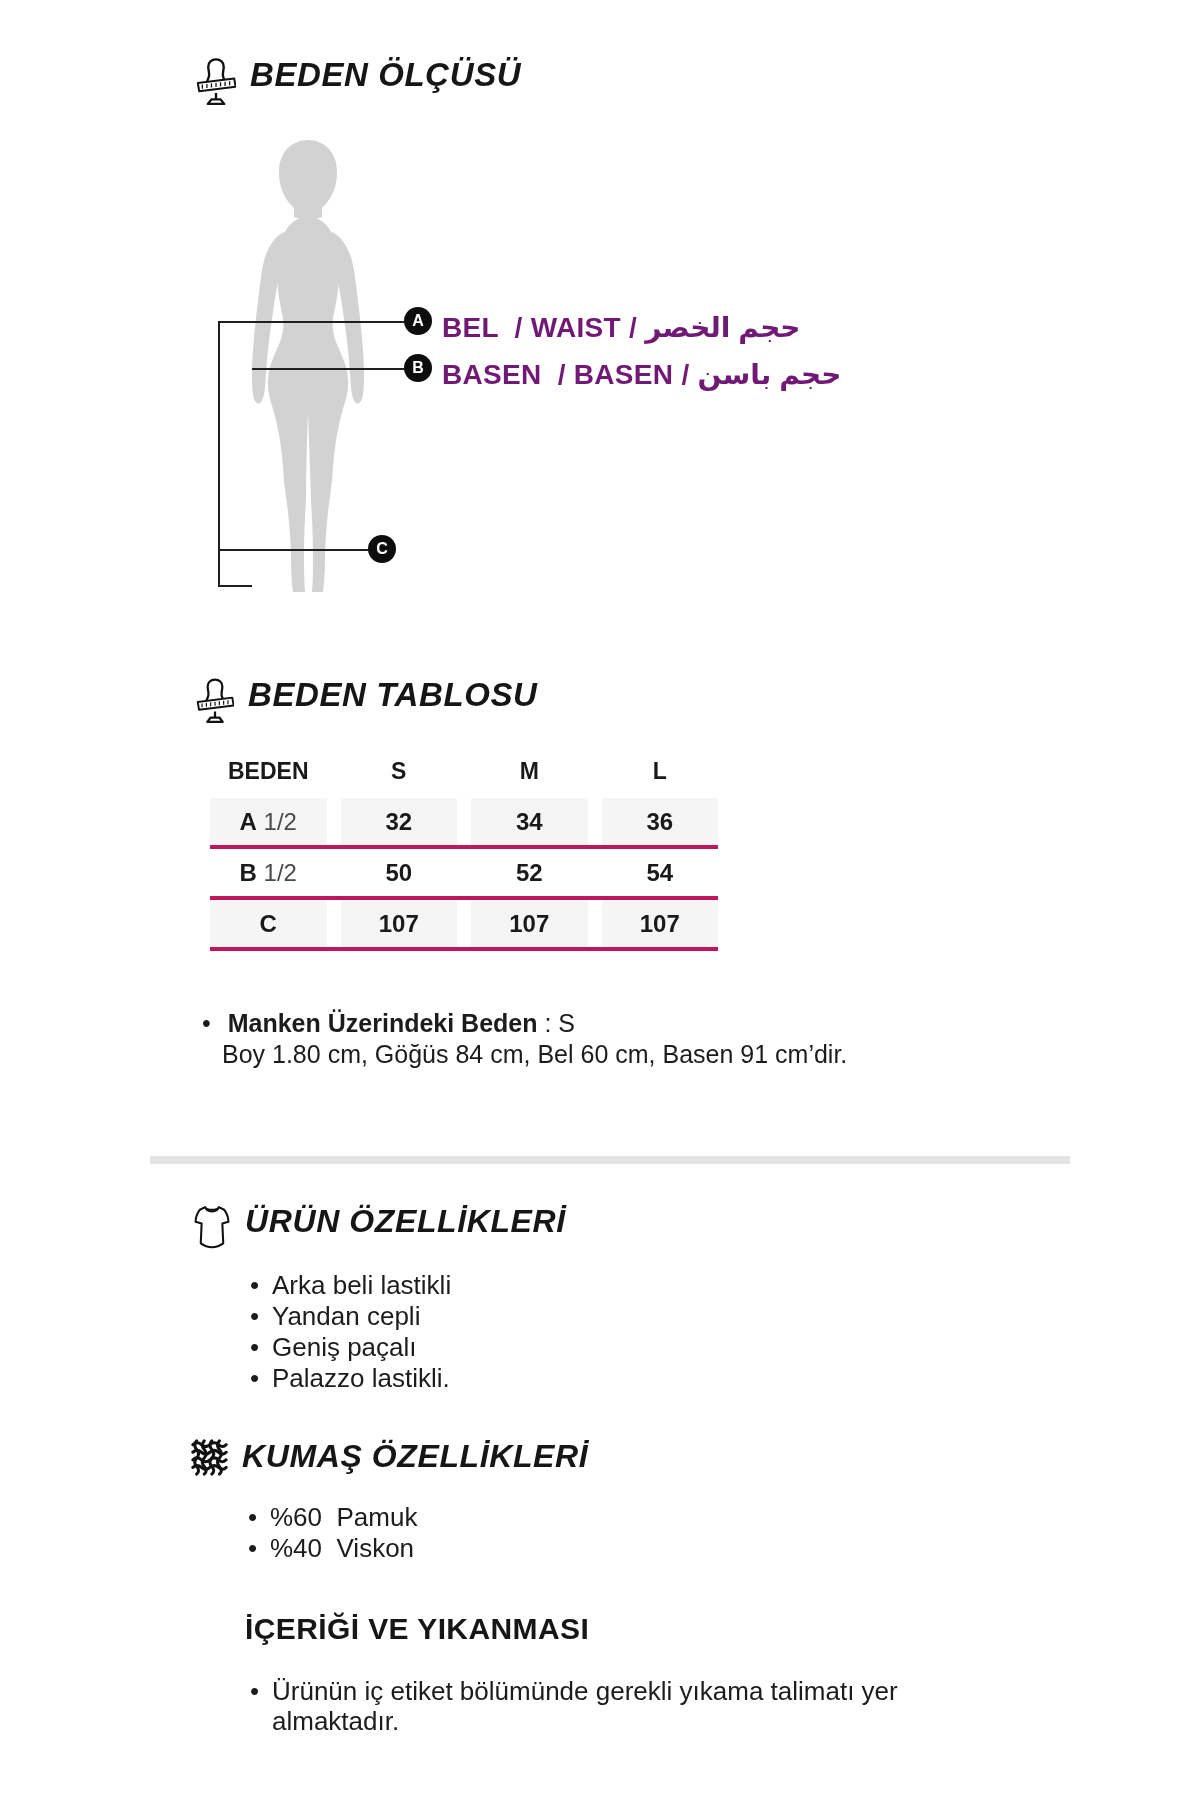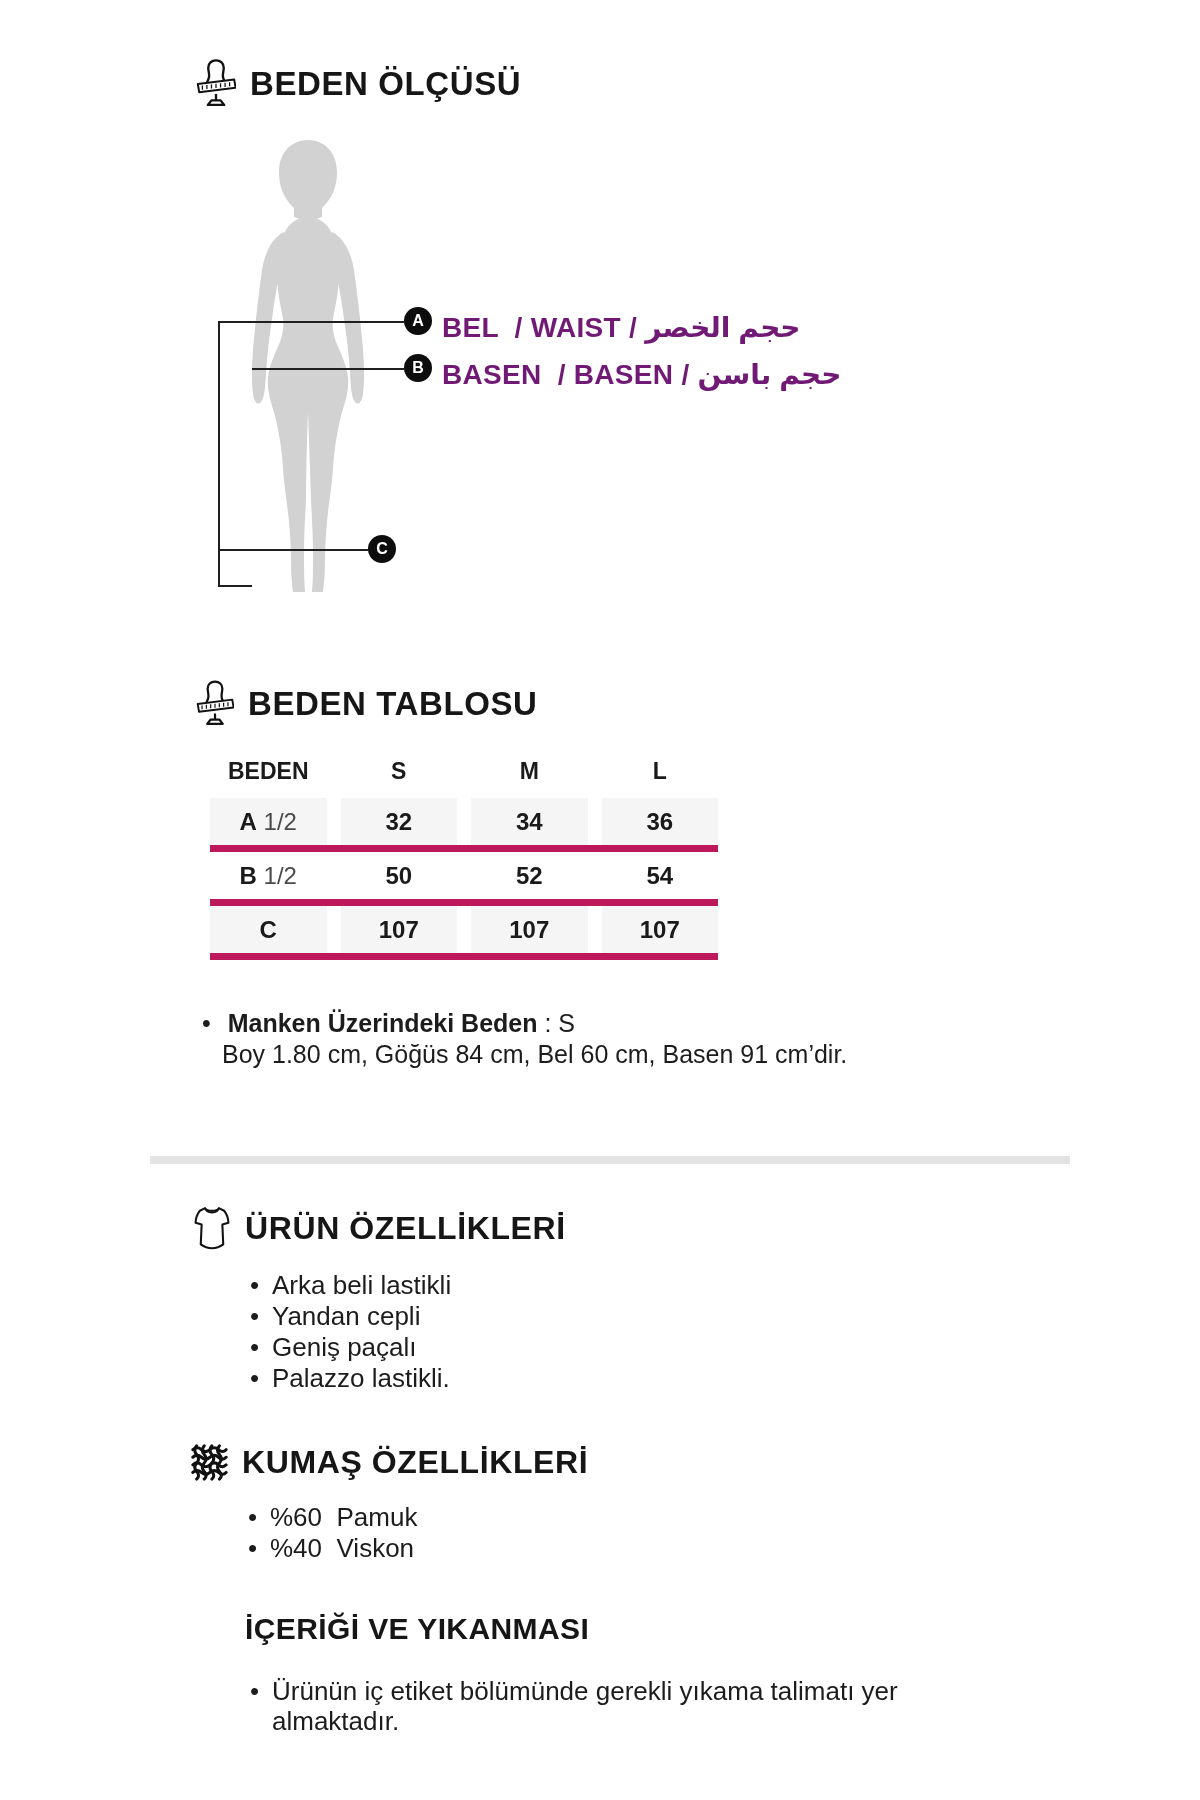--- a/index.html
+++ b/index.html
@@ -5,37 +5,37 @@
   html,body{margin:0;padding:0;}
   body{
     width:1200px;height:1800px;position:relative;background:#ffffff;
     font-family:"Liberation Sans","DejaVu Sans",sans-serif;color:#1a1a1a;
     overflow:hidden;
   }
   .abs{position:absolute;}
   .pre{white-space:pre-wrap;}
 
   
-  .sec-head{display:flex;align-items:center;gap:14px;}
+  .sec-head{display:flex;gap:14px;font-style:italic;}
   .sec-head .ttl{font-size:33px;font-weight:700;letter-spacing:.6px;color:#161616;}
 
   
   .line{background:#1f1f1f;height:2px;}
   .vline{background:#1f1f1f;width:2px;}
   .marker{
     width:28px;height:28px;border-radius:50%;background:#0d0d0d;color:#fff;
     font-size:16px;font-weight:700;text-align:center;line-height:28px;
   }
   .mlabel{font-size:28px;font-weight:600;color:#701a75;letter-spacing:.3px;white-space:pre;}
 
   
   .sizetable{width:508px;}
   .trow{display:flex;gap:14px;}
   .trow.head{height:38px;margin-bottom:8px;}
-  .trow.data{height:47px;border-bottom:7px solid #be185d;}
+  .trow.data{height:47px;border-bottom:4px solid #be185d;}
   .tcell{flex:1;text-align:center;}
   .head .tcell{font-size:23px;font-weight:700;line-height:38px;}
   .data .tcell{font-size:24px;font-weight:600;line-height:47px;}
   .data.alt .tcell{background:#f5f5f5;}
   .rowlabel b{font-weight:700;}
   .rowlabel .suffix{font-weight:400;color:#4a4a4a;}
 
   
   .blist{font-size:26px;line-height:31px;color:#1c1c1c;}
   .bitem{display:flex;}

